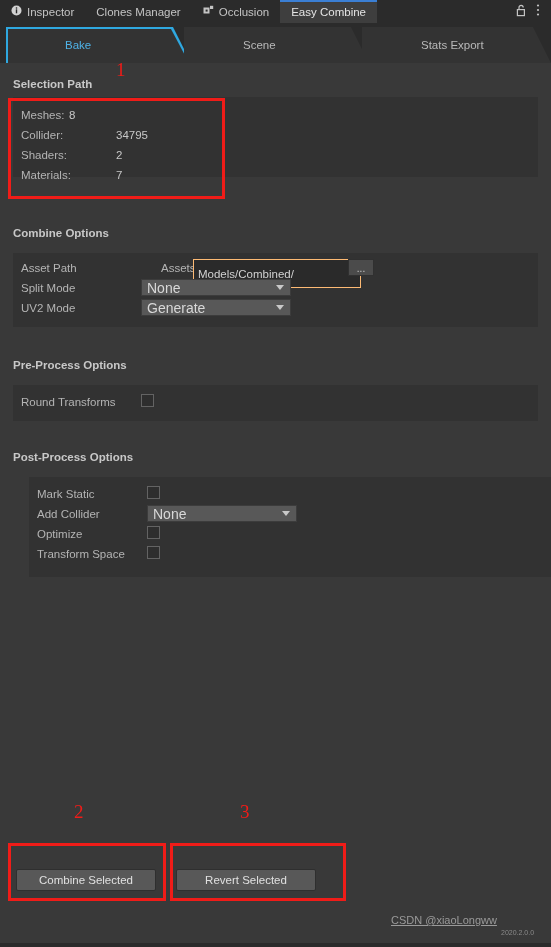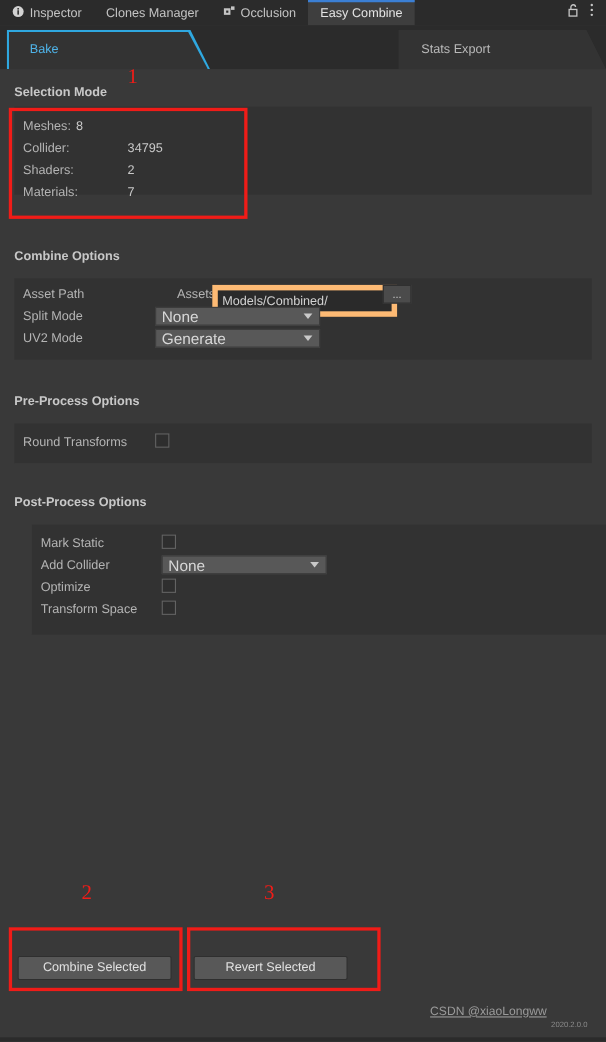--- a/index.html
+++ b/index.html
@@ -86,20 +86,21 @@
     left: 2px; right: 2px; top: 2px; bottom: 0;
     background: #333333;
     clip-path: polygon(0 0, calc(100% - 18px) 0, 100% 100%, 0 100%);
   }
   .subtab .lbl {
     position: relative;
     z-index: 3;
     padding-left: 21px;
     font-size: 11.5px;
     color: #b9b9b9;
+    margin-left: 38px;
   }
   .subtab.active .lbl { color: #4fb3e8; }
 
   #subtab-bake      { left: 6px;   width: 185px; }
   #subtab-scene     { left: 184px; width: 185px; }
   #subtab-manual    { left: 362px; width: 189px; }
 
   
   .body { position: absolute; left:0; top:63px; width:551px; height:884px; background:#393939; }
 
@@ -134,21 +135,21 @@
   
   .prefix-text {
     position: absolute;
     font-size: 11.5px;
     color: #b4b4b4;
   }
   .textfield {
     position: absolute;
     height: 29px;
     background: #2a2a2a;
-    border: 5px solid #fdba74;
+    border: 1px solid #fdba74;
     font-size: 11.5px;
     color: #d2d2d2;
     display: flex;
     align-items: center;
     padding-left: 4px;
   }
   .browse-btn {
     position: absolute;
     height: 17px;
     width: 26px;
@@ -288,30 +289,34 @@
   </div>
 
   <div class="subtab-strip">
 
     <div class="subtab active" id="subtab-bake">
       <div class="outline"></div>
       <div class="inner"></div>
       <span class="lbl">Bake</span>
     </div>
 
+    <div class="subtab" id="subtab-scene">
+      <div class="shape"></div>
+      <span class="lbl">Scene</span>
+    </div>
 
     <div class="subtab" id="subtab-manual">
       <div class="shape"></div>
       <span class="lbl">Stats Export</span>
     </div>
   </div>
 
   <div class="body">
 
-    <div class="section-title" style="top:15px;">Selection Mode</div>
+    <div class="section-title" style="top:15px;">Selection Path</div>
 
     <div class="groupbox" style="top:34px; height:80px;">
       <div class="row-label" style="left:8px; top:12px;">Meshes:</div>
       <div class="row-value" style="left:56px; top:12px;">8</div>
 
       <div class="row-label" style="left:8px; top:32px;">Collider:</div>
       <div class="row-value" style="left:103px; top:32px;">34795</div>
 
       <div class="row-label" style="left:8px; top:52px;">Shaders:</div>
       <div class="row-value" style="left:103px; top:52px;">2</div>

